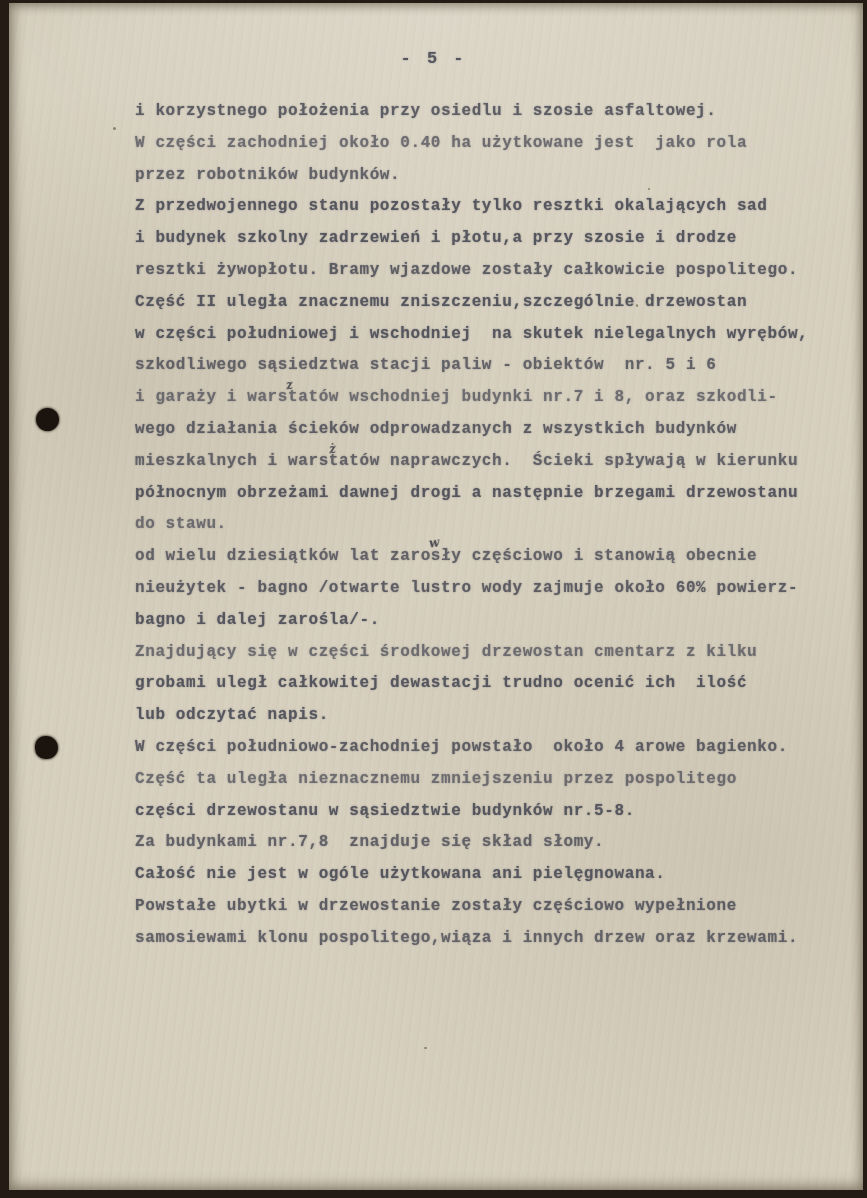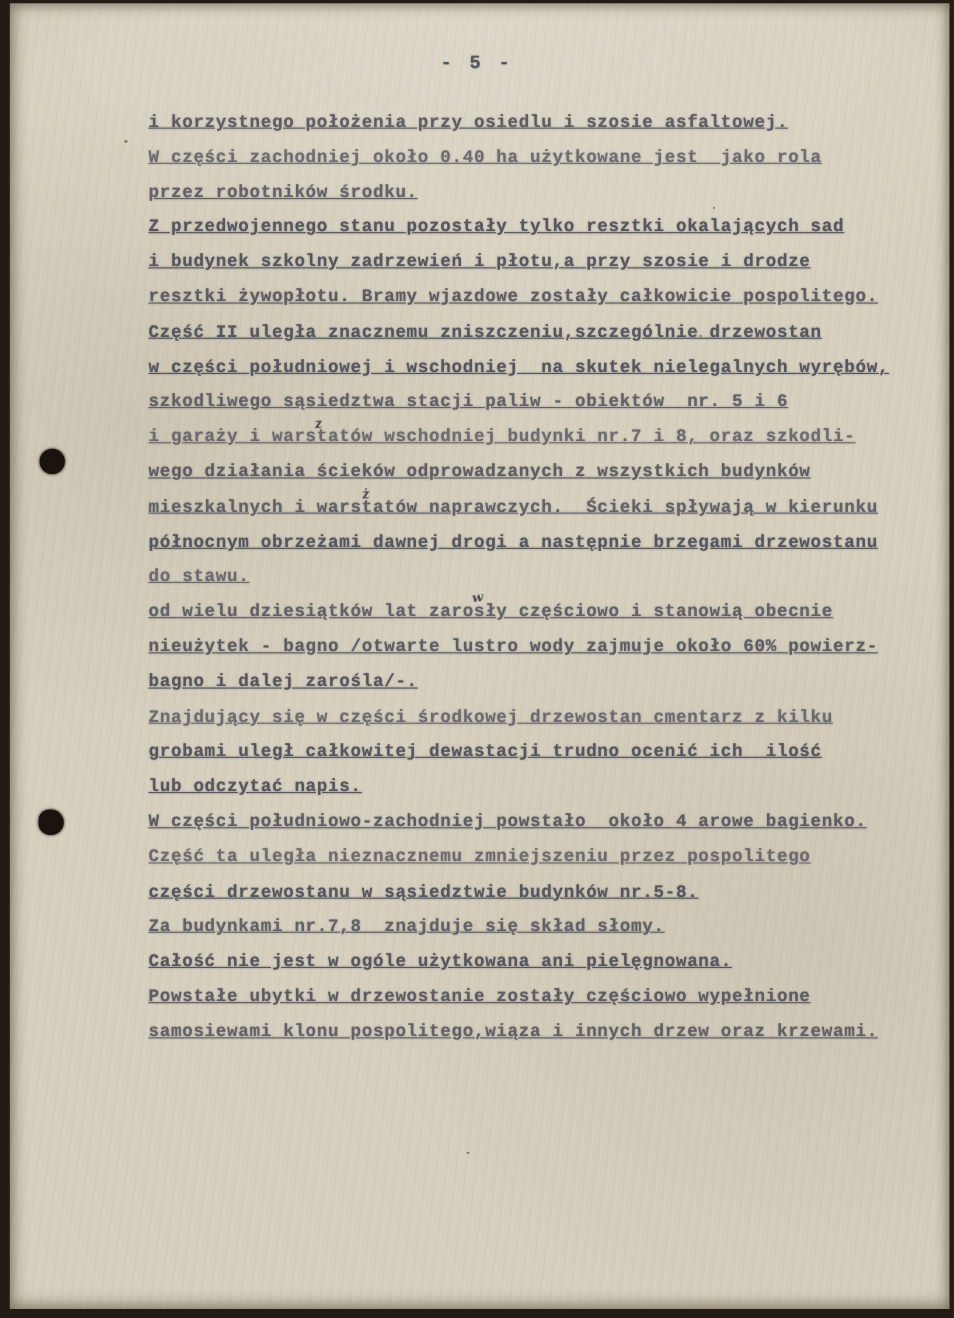--- a/index.html
+++ b/index.html
@@ -43,21 +43,21 @@
   }
   .page-number{
     position:absolute;top:49px;left:0;width:100%;
     text-align:center;font-size:17px;letter-spacing:3px;
   }
   .text-block{
     position:absolute;left:135px;top:96px;width:712px;
     font-size:16px;letter-spacing:.6px;
   }
   .text-line{
-    height:31.8px;line-height:31.8px;white-space:pre;text-decoration:underline;
+    height:31.8px;line-height:31.8px;white-space:pre;
   }
   .text-line.gap{margin-top:0;}
   .text-line:nth-child(3n){opacity:.9;}
   .text-line:nth-child(4n+2){opacity:.82;}
   .text-line:nth-child(5n+1){opacity:.94;}
   .annotation{
     position:absolute;font-size:12px;font-weight:700;
     color:#45454c;filter:blur(.3px);transform:rotate(-8deg);
     font-family:"DejaVu Serif",serif;font-style:italic;
   }
@@ -73,21 +73,21 @@
   <div class="paper"></div>
 
   <div class="hole top"></div>
   <div class="hole bottom"></div>
 
   <div class="page-number typed">- 5 -</div>
 
   <div class="text-block typed">
       <div class="text-line">i korzystnego położenia przy osiedlu i szosie asfaltowej.</div>
       <div class="text-line">W części zachodniej około 0.40 ha użytkowane jest  jako rola</div>
-      <div class="text-line">przez robotników środku.</div>
+      <div class="text-line">przez robotników budynków.</div>
       <div class="text-line">Z przedwojennego stanu pozostały tylko resztki okalających sad</div>
       <div class="text-line">i budynek szkolny zadrzewień i płotu,a przy szosie i drodze</div>
       <div class="text-line">resztki żywopłotu. Bramy wjazdowe zostały całkowicie pospolitego.</div>
       <div class="text-line gap">Część II uległa znacznemu zniszczeniu,szczególnie drzewostan</div>
       <div class="text-line">w części południowej i wschodniej  na skutek nielegalnych wyrębów,</div>
       <div class="text-line">szkodliwego sąsiedztwa stacji paliw - obiektów  nr. 5 i 6</div>
       <div class="text-line">i garaży i warstatów wschodniej budynki nr.7 i 8, oraz szkodli-</div>
       <div class="text-line">wego działania ścieków odprowadzanych z wszystkich budynków</div>
       <div class="text-line">mieszkalnych i warstatów naprawczych.  Ścieki spływają w kierunku</div>
       <div class="text-line">północnym obrzeżami dawnej drogi a następnie brzegami drzewostanu</div>

